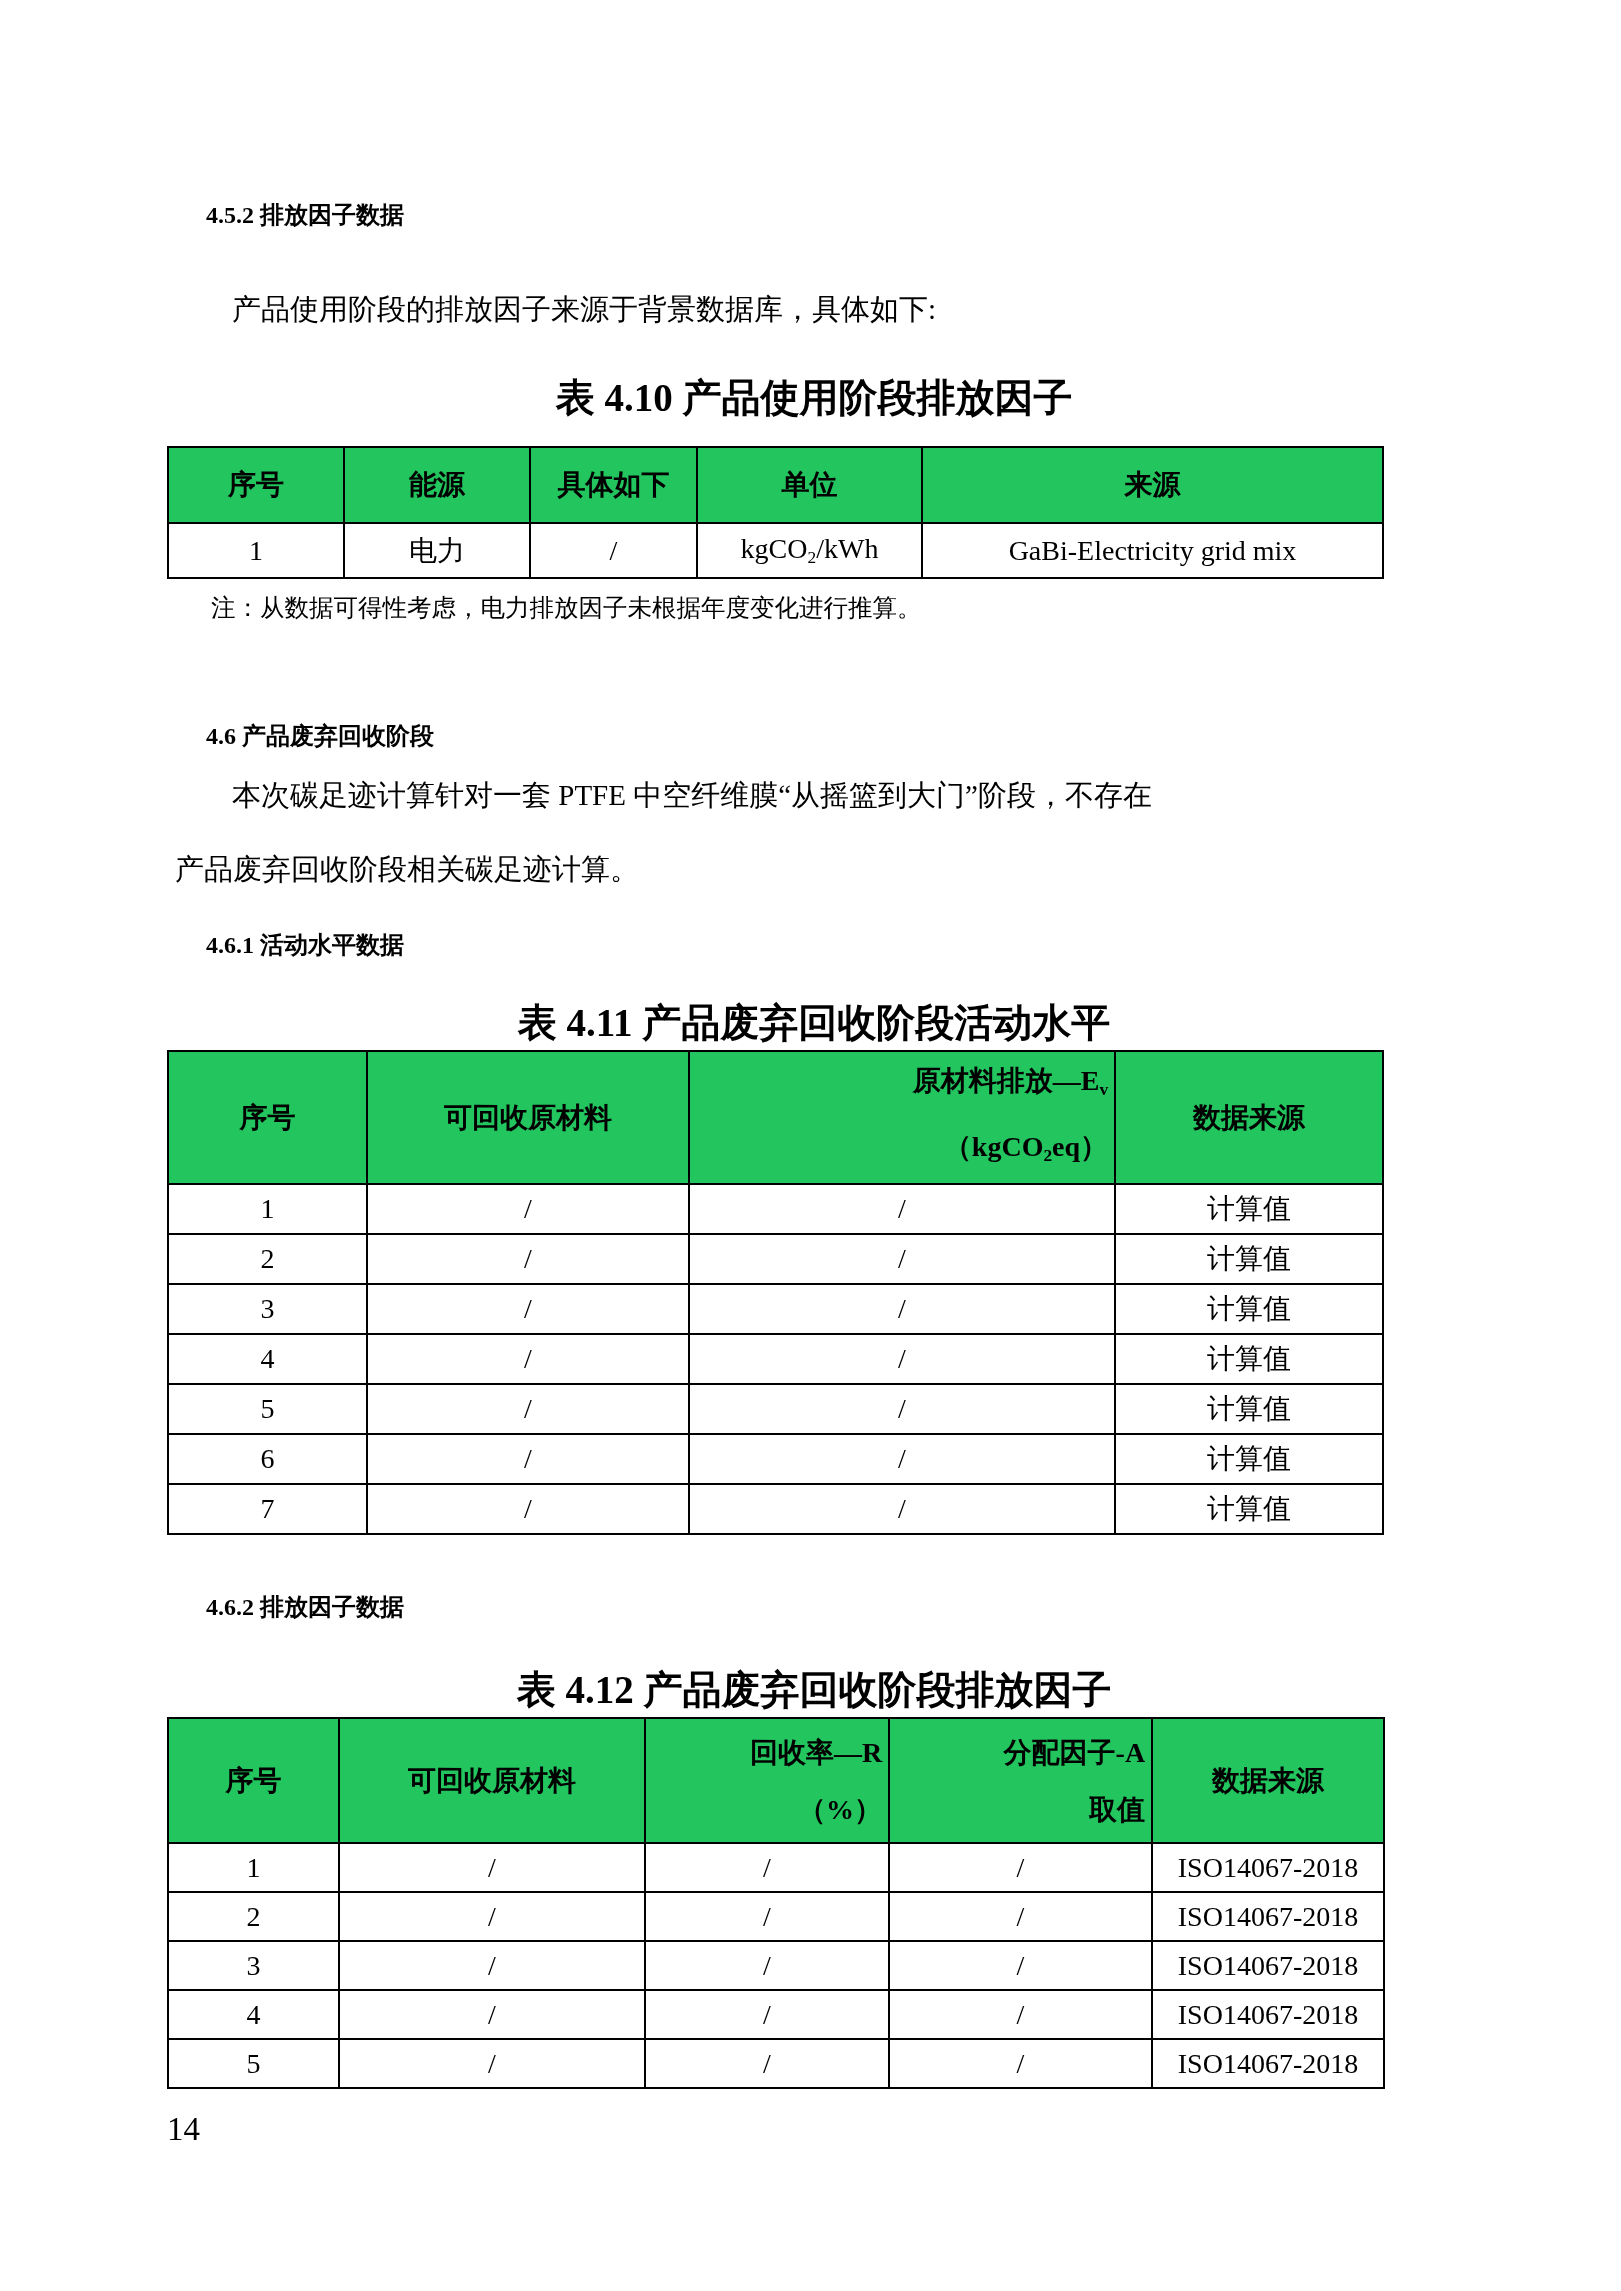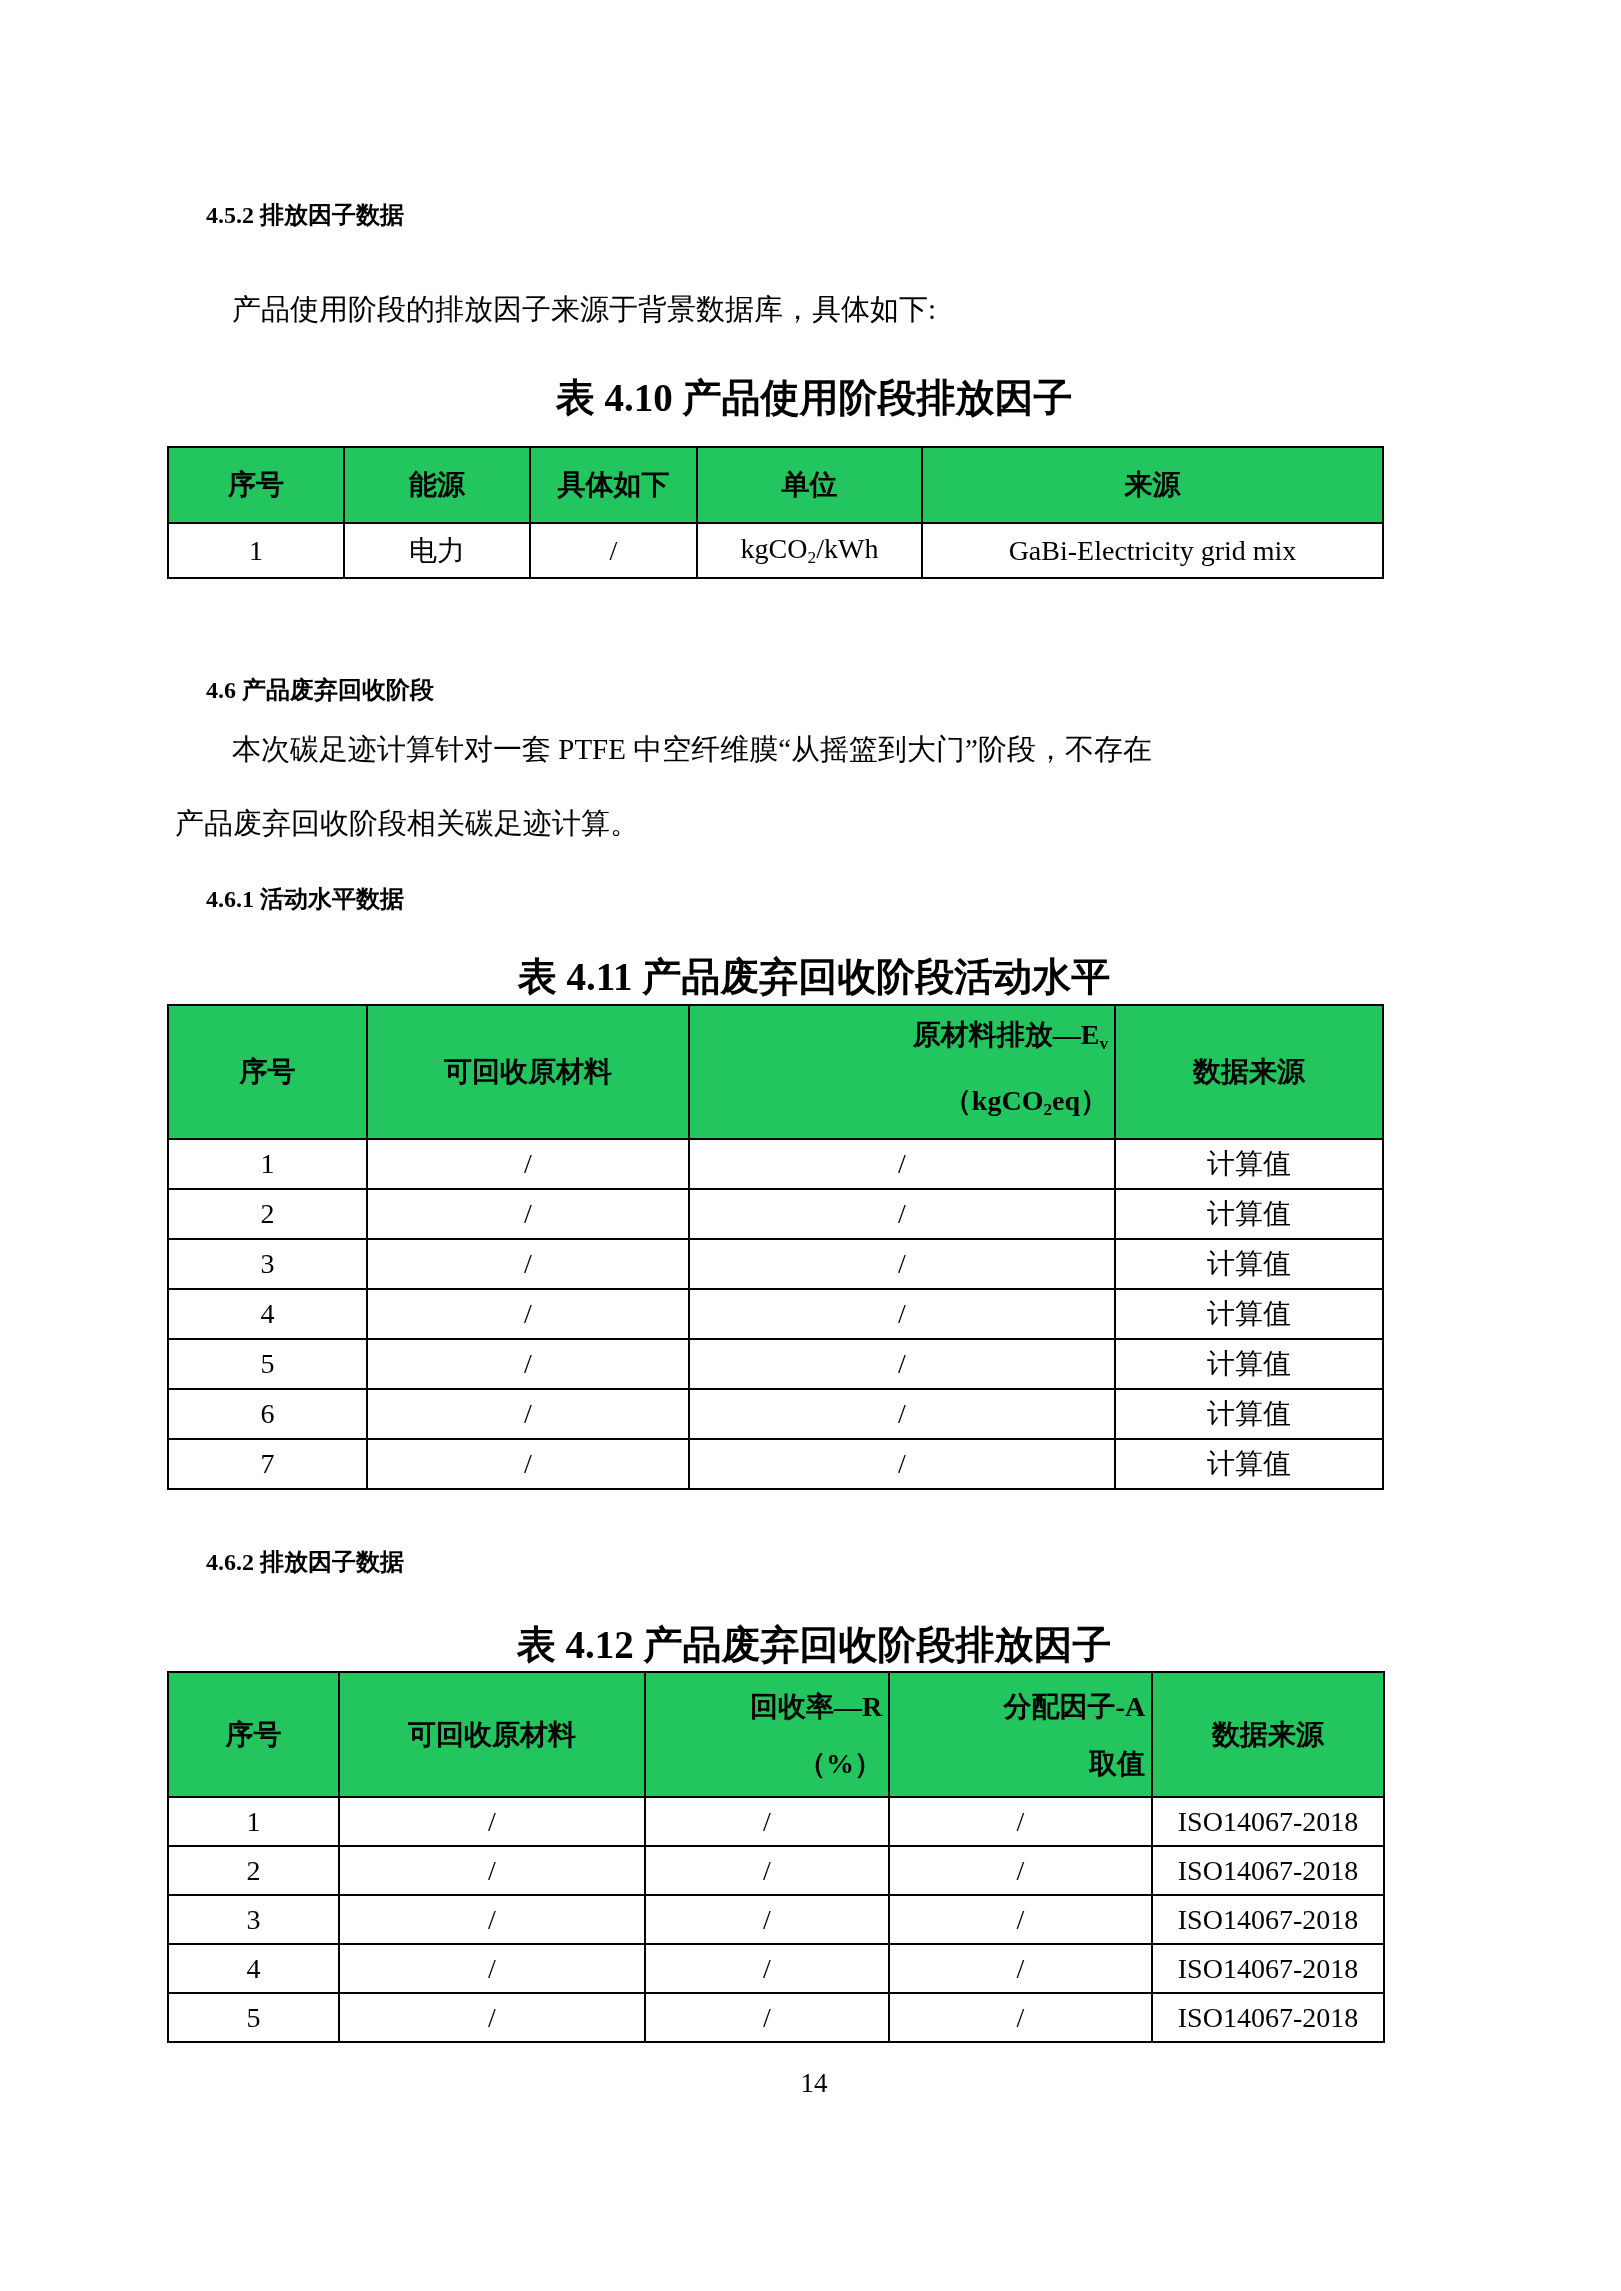--- a/index.html
+++ b/index.html
@@ -55,21 +55,21 @@
   .t411 th { height: 120px; line-height: 57px; }
   .t411 td { height: 50px; }
   .t412 th { height: 125px; line-height: 57px; }
   .t412 td { height: 49px; }
   .hline { display: block; text-align: right; }
   .sub { font-size: 0.62em; vertical-align: -0.28em; }
 
   .note { font-size: 24.5px; margin: 11.8px 0 0 44px; line-height: 34px; }
 
   .page-number {
-    margin-top: 25.5px; text-align: center; font-size: 27px;
+    margin-top: 25.5px; text-align: left; font-size: 33px;
     width: 1294px; line-height: 29px;
   }
 </style>
 </head>
 <body>
 
 <div class="content">
 
   <h2 class="heading h452">4.5.2 排放因子数据</h2>
 
@@ -98,20 +98,21 @@
       <tr>
         <td>1</td>
         <td>电力</td>
         <td>/</td>
         <td><span>kgCO</span><span class="sub">2</span><span>/kWh</span></td>
         <td>GaBi-Electricity grid mix</td>
       </tr>
     </tbody>
   </table>
 
+  <p class="note">注：从数据可得性考虑，电力排放因子未根据年度变化进行推算。</p>
 
   <h2 class="heading h46">4.6 产品废弃回收阶段</h2>
 
   <p class="para p-recycle">
     <span class="line first">本次碳足迹计算针对一套 PTFE 中空纤维膜“从摇篮到大门”阶段，不存在</span>
     <span class="line">产品废弃回收阶段相关碳足迹计算。</span>
   </p>
 
   <h2 class="heading h461">4.6.1 活动水平数据</h2>
 

